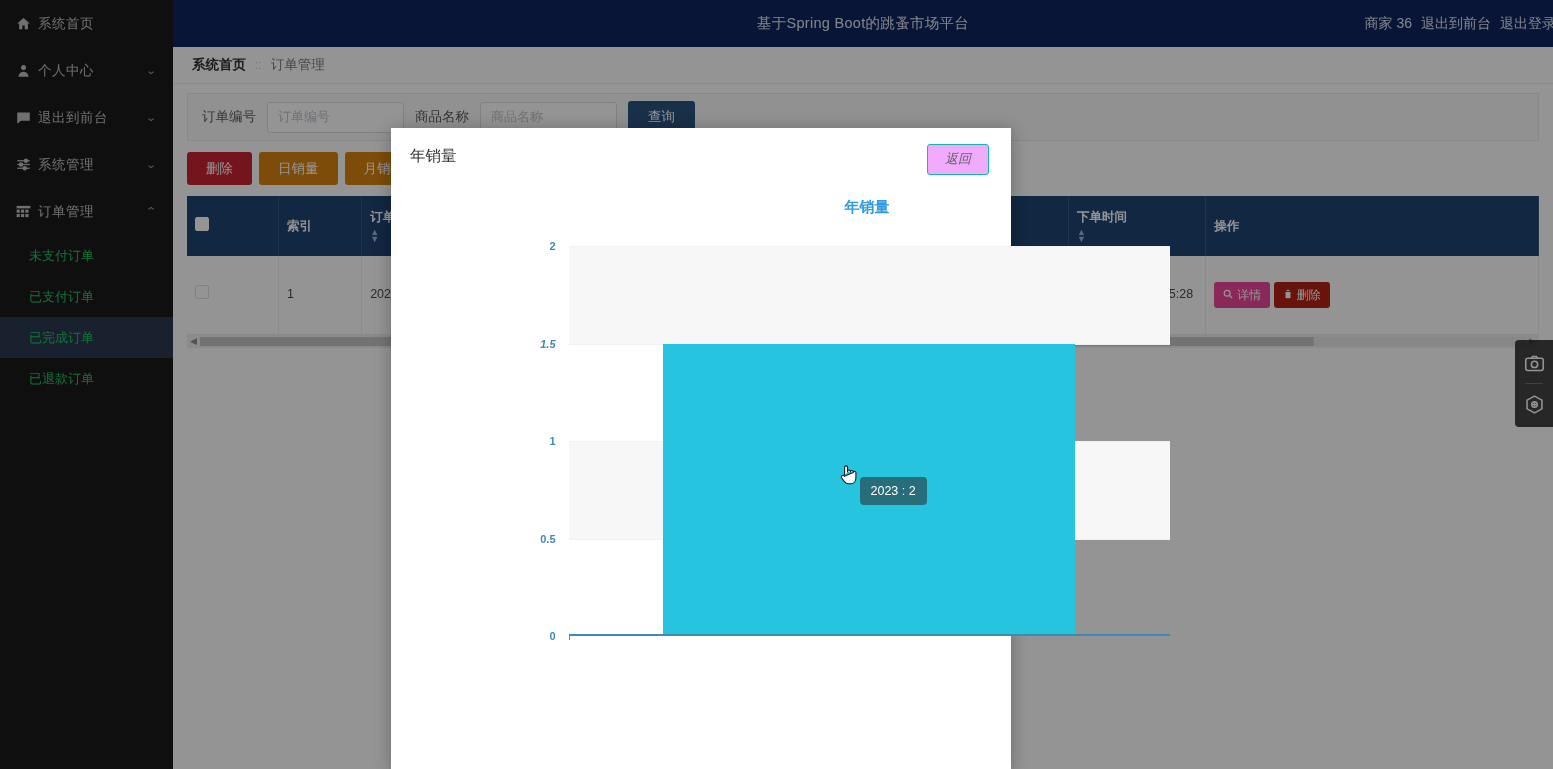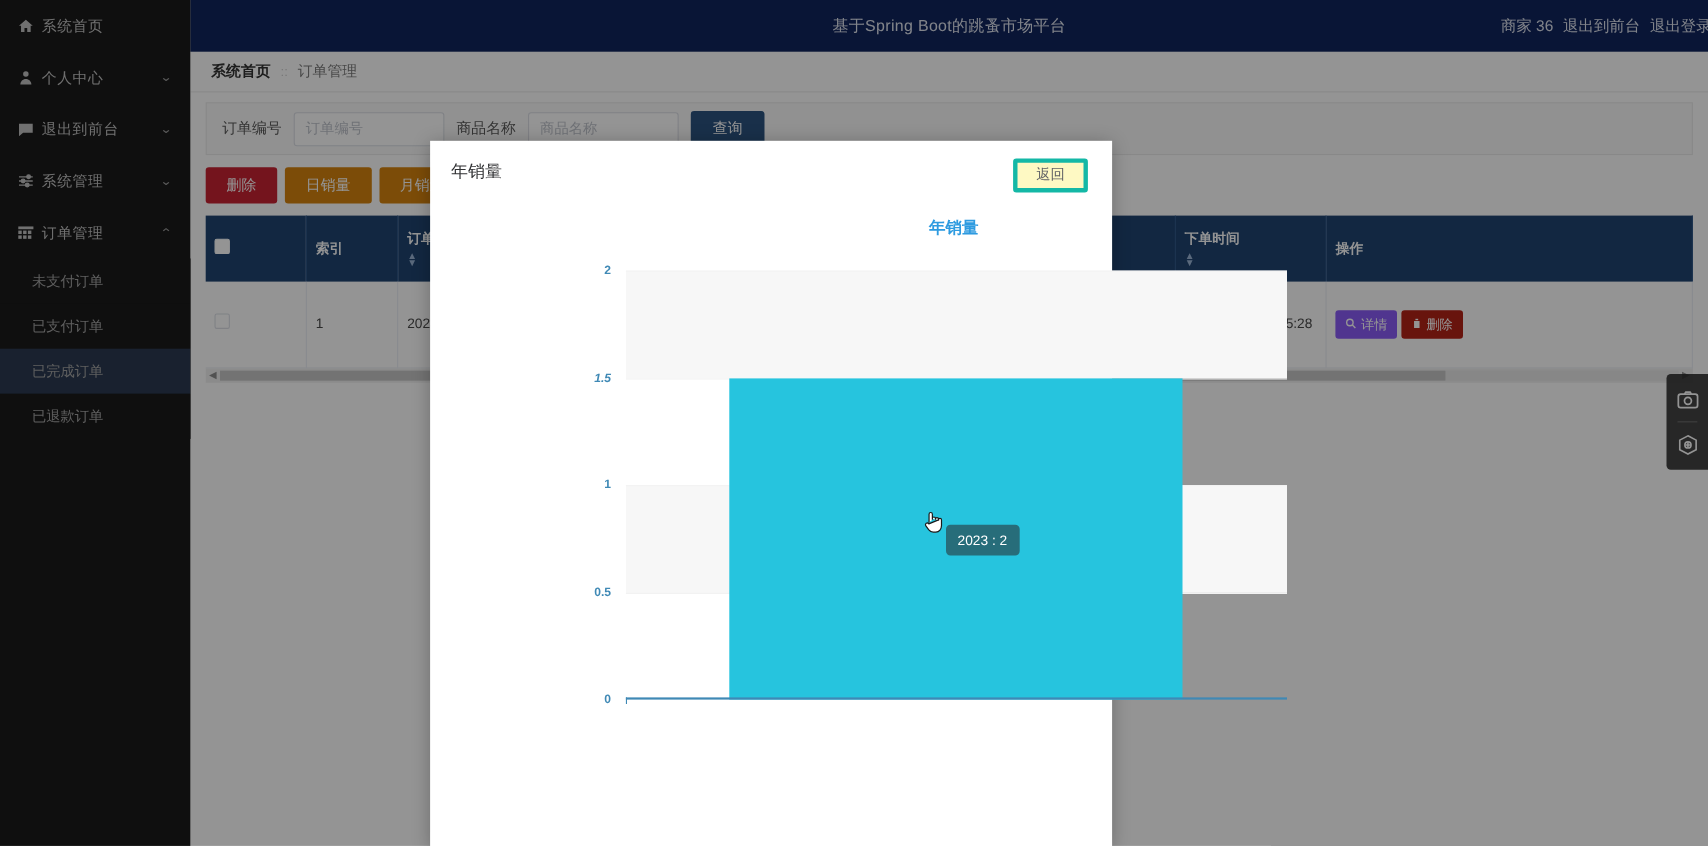--- a/index.html
+++ b/index.html
@@ -24,21 +24,21 @@
     width: 22px; display: flex; align-items: center; justify-content: flex-start;
     flex: 0 0 22px; color: #bdbdbd;
   }
   .nav-item .nlabel { flex: 1; letter-spacing: .5px; }
   .nav-item .caret {
     font-size: 11px; color: #9a9a9a; width: 12px; text-align: center;
     transform: scaleX(1.25);
   }
   .sub-item {
     display: flex; align-items: center; height: 41px; padding-left: 29px;
-    font-size: 13px; color: #a3a3a3; background: #1b1b1b;
+    font-size: 13px; color: #22c55e; background: #1b1b1b;
   }
   .sub-item.active { background: #2b3a52; }
   #sub-list { background: #1b1b1b; }
 
   
   #topbar {
     position: absolute; left: 173px; top: 0; width: 1380px; height: 47px;
     background: #10255e; color: #dfe3ee; z-index: 1;
   }
   #topbar .tb-title {
@@ -111,21 +111,21 @@
   }
   .cb {
     width: 14px; height: 14px; border: 1px solid #dcdfe6; background: #fff;
     display: inline-block; border-radius: 2px;
   }
   .cb.header { background: #fff; border-color: #fff; }
   .rowbtn {
     display: inline-flex; align-items: center; gap: 4px; height: 26px;
     padding: 0 9px; border-radius: 3px; font-size: 12px; color: #fff;
   }
-  .rowbtn.green { background: #8b5cf6; }
+  .rowbtn.green { background: #ec4899; }
   .rowbtn.red   { background: #b42318; }
 
   #hscroll {
     margin: 0 14px; height: 13px; background: #f0f0f0; position: relative;
     display: flex; align-items: center;
   }
   #hscroll .arrow { font-size: 9px; color: #8d8d8d; width: 13px; text-align: center; }
   #hscroll .track { flex: 1; height: 9px; background: #e8e8e8; position: relative; }
   #hscroll .thumb { position: absolute; left: 0; top: 0; height: 9px; width: 84%; background: #c6c6c6; }
 
@@ -158,23 +158,23 @@
   #modal-close {
     position: absolute; right: 17px; top: 18px; font-size: 15px; color: #b4b4b4;
     width: 18px; height: 18px; line-height: 18px; text-align: center;
   }
   #modal-body { flex: 1; position: relative; }
   #modal-footer {
     height: 62px; display: flex; align-items: center; justify-content: flex-end;
     padding: 0 22px;
   }
   .btn-plain {
-    height: 31px; padding: 0 17px; border: 4px solid #14b8a6; border-radius: 3px;
-    background: #fef9c3; color: #606266; font-size: 13px;
-    display: flex; align-items: center; justify-content: center;
+    height: 31px; padding: 0 17px; border: 1px solid #14b8a6; border-radius: 3px;
+    background: #f0abfc; color: #606266; font-size: 13px;
+    display: flex; align-items: center; justify-content: center; font-style: italic;
   }
 
   
   #chart { position: absolute; left: 0; top: 0; width: 783px; height: 525px; }
   #chart-title {
     position: absolute; left: 0; right: 0; top: 70px; text-align: center;
     font-size: 15px; color: #2e9be0; font-weight: bold;
   }
   #plot {
     position: absolute; left: 93px; top: 118px; width: 601px; height: 390px;

